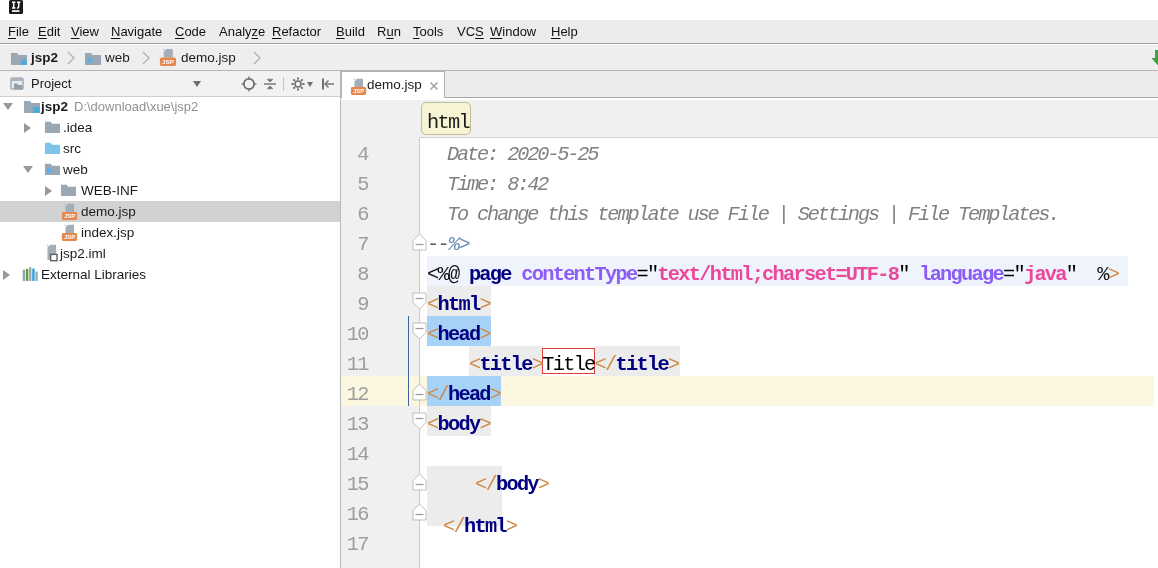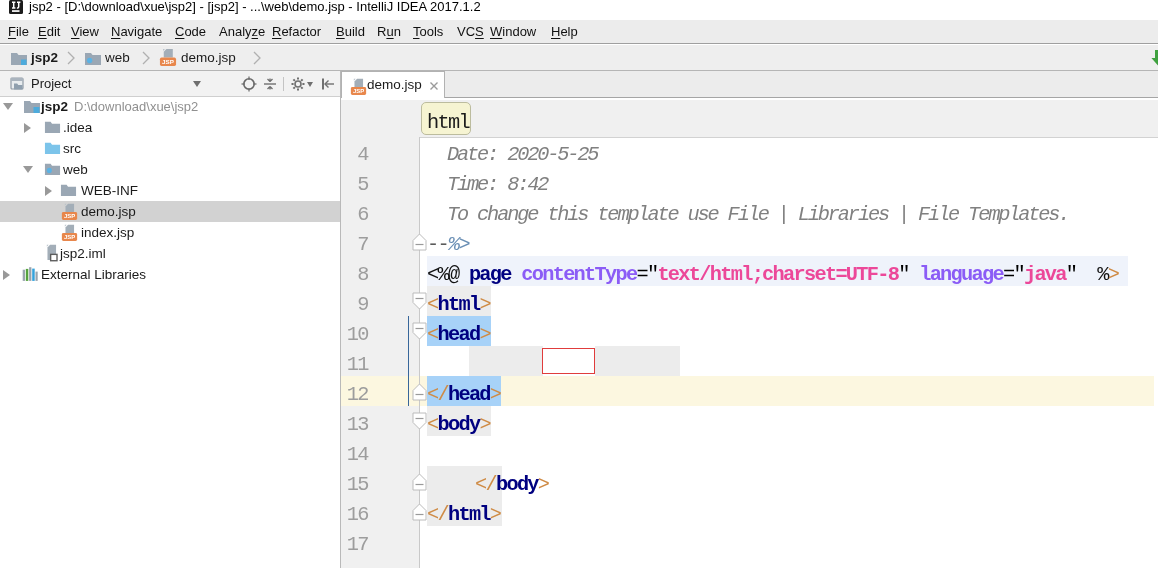--- a/index.html
+++ b/index.html
@@ -44,21 +44,20 @@
 
   <div class="abs" style="left:9px;top:0px;width:14px;height:14px;background:#1b1b1b;border-radius:1.5px;">
     <svg width="14" height="14" viewBox="0 0 14 14">
       <g fill="none" stroke="#fff" stroke-width="1.5">
         <path d="M3 2.2 h3.4 M4.7 2.2 V8 M3 8 h3.4"></path>
         <path d="M8 2.2 h3.4 M9.7 2.2 V6.5 Q9.7 8.3 7.9 8.1"></path>
       </g>
       <rect x="3" y="10.2" width="7.5" height="1.7" fill="#fff"></rect>
     </svg>
   </div>
-  <div class="abs" style="left:29px;top:-1px;font-size:13px;color:#000;">jsp2 - [D:\download\xue\jsp2] - [jsp2] - ...\web\demo.jsp - IntelliJ IDEA 2017.1.2</div>
 
   <div class="abs" id="menubar">
     <span class="mi" style="left:8px;"><u>F</u>ile</span>
     <span class="mi" style="left:38px;"><u>E</u>dit</span>
     <span class="mi" style="left:71px;"><u>V</u>iew</span>
     <span class="mi" style="left:111px;"><u>N</u>avigate</span>
     <span class="mi" style="left:175px;"><u>C</u>ode</span>
     <span class="mi" style="left:219px;">Analy<u>z</u>e</span>
     <span class="mi" style="left:272px;"><u>R</u>efactor</span>
     <span class="mi" style="left:336px;"><u>B</u>uild</span>
@@ -298,27 +297,28 @@
       <path d="M7.5 1 L14 7.5 V17 H1 V7.5 Z" fill="#fff" stroke="#bcbcbc" stroke-width="1"></path>
       <line x1="3.5" y1="11.5" x2="11.5" y2="11.5" stroke="#9a9a9a" stroke-width="1.2"></line>
     </svg>
   <svg class="abs" style="left:412px;top:503px;" width="15" height="18" viewBox="0 0 15 18">
       <path d="M7.5 1 L14 7.5 V17 H1 V7.5 Z" fill="#fff" stroke="#bcbcbc" stroke-width="1"></path>
       <line x1="3.5" y1="11.5" x2="11.5" y2="11.5" stroke="#9a9a9a" stroke-width="1.2"></line>
     </svg>
 
   <div class="cline cmt" style="top:136px;">  Date: 2020-5-25</div>
   <div class="cline cmt" style="top:166px;">  Time: 8:42</div>
-  <div class="cline cmt" style="top:196px;">  To change this template use File | Libraries | File Templates.</div>
+  <div class="cline cmt" style="top:196px;">  To change this template use File | Settings | File Templates.</div>
   <div class="cline" style="top:226px;"><span style="color:#5a5a5a;">--</span><span style="color:#6a8fb5;font-style:italic;">%&gt;</span></div>
   <div class="cline" style="top:256px;"><span style="color:#111;">&lt;%@ </span><span class="tn">page </span><span class="atn">contentType</span>="<span class="grn">text/html;charset=UTF-8</span>" <span class="atn">language</span>="<span class="grn">java</span>"  <span style="color:#111;">%</span><span class="tag">&gt;</span></div>
   <div class="cline" style="top:286px;"><span class="tag">&lt;</span><span class="tn">html</span><span class="tag">&gt;</span></div>
   <div class="cline" style="top:316px;"><span class="tag">&lt;</span><span class="tn">head</span><span class="tag">&gt;</span></div>
+  <div class="cline" style="top:346px;">    <span class="tag">&lt;</span><span class="tn">title</span><span class="tag">&gt;</span>Title<span class="tag">&lt;/</span><span class="tn">title</span><span class="tag">&gt;</span></div>
   <div class="cline" style="top:376px;"><span class="tag">&lt;/</span><span class="tn">head</span><span class="tag">&gt;</span></div>
   <div class="cline" style="top:406px;"><span class="tag">&lt;</span><span class="tn">body</span><span class="tag">&gt;</span></div>
   <div class="cline" style="top:466px;margin-left:48px;"><span class="tag">&lt;/</span><span class="tn">body</span><span class="tag">&gt;</span></div>
-  <div class="cline" style="top:496px;"><span class="tag">&lt;/</span><span class="tn">html</span><span class="tag">&gt;</span></div>
+  <div class="cline" style="top:508px;margin-left:16px;"><span class="tag">&lt;/</span><span class="tn">html</span><span class="tag">&gt;</span></div>
 
   <div class="abs" style="left:421px;top:102px;width:50px;height:33px;background:#f6f4d2;border:1px solid #bcbc9e;border-radius:5px;">
     <span class="mono" style="position:absolute;left:5px;top:0;display:block;padding-top:5.5px;line-height:27px;font-size:20.3px;letter-spacing:-1.7px;color:#1c1c1c;">html</span>
   </div>
 
 </div>
 
 </body></html>

